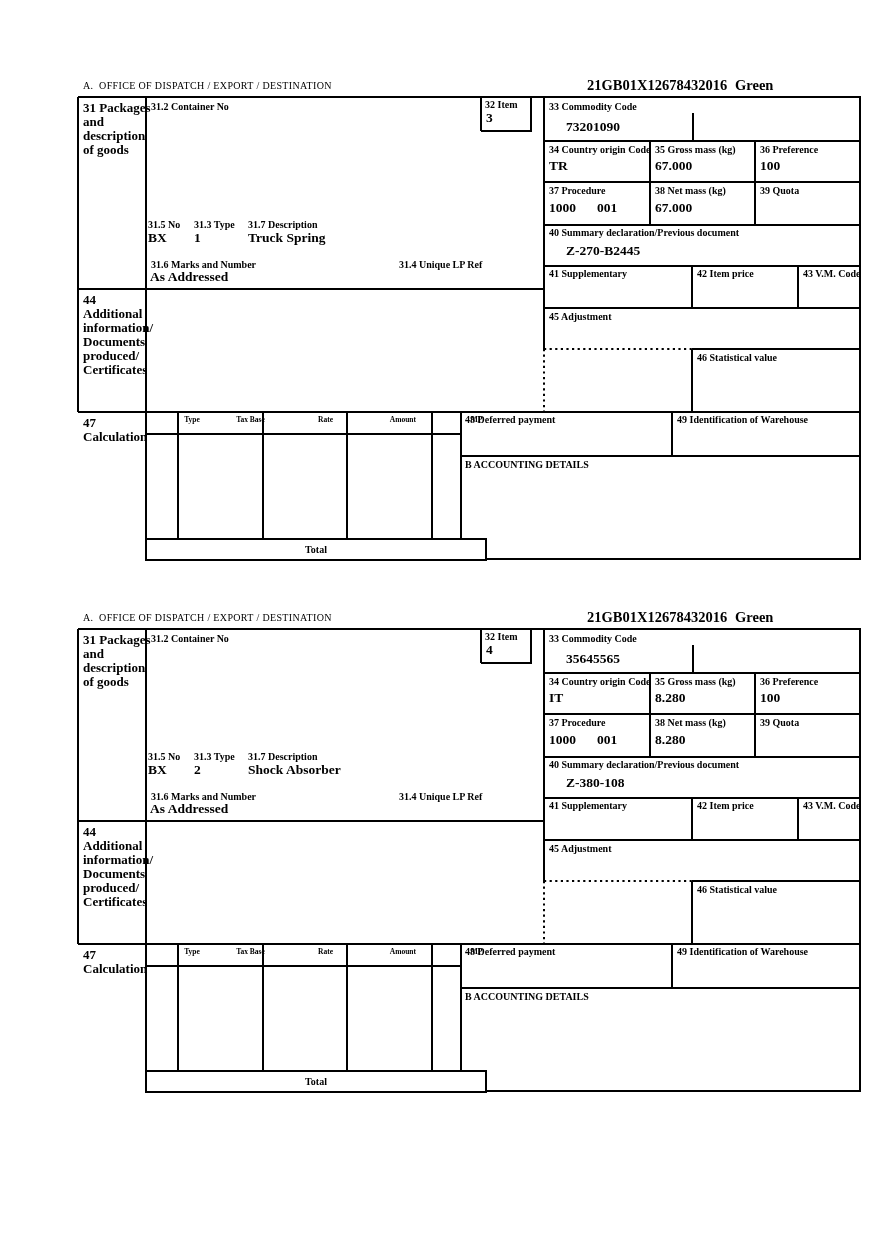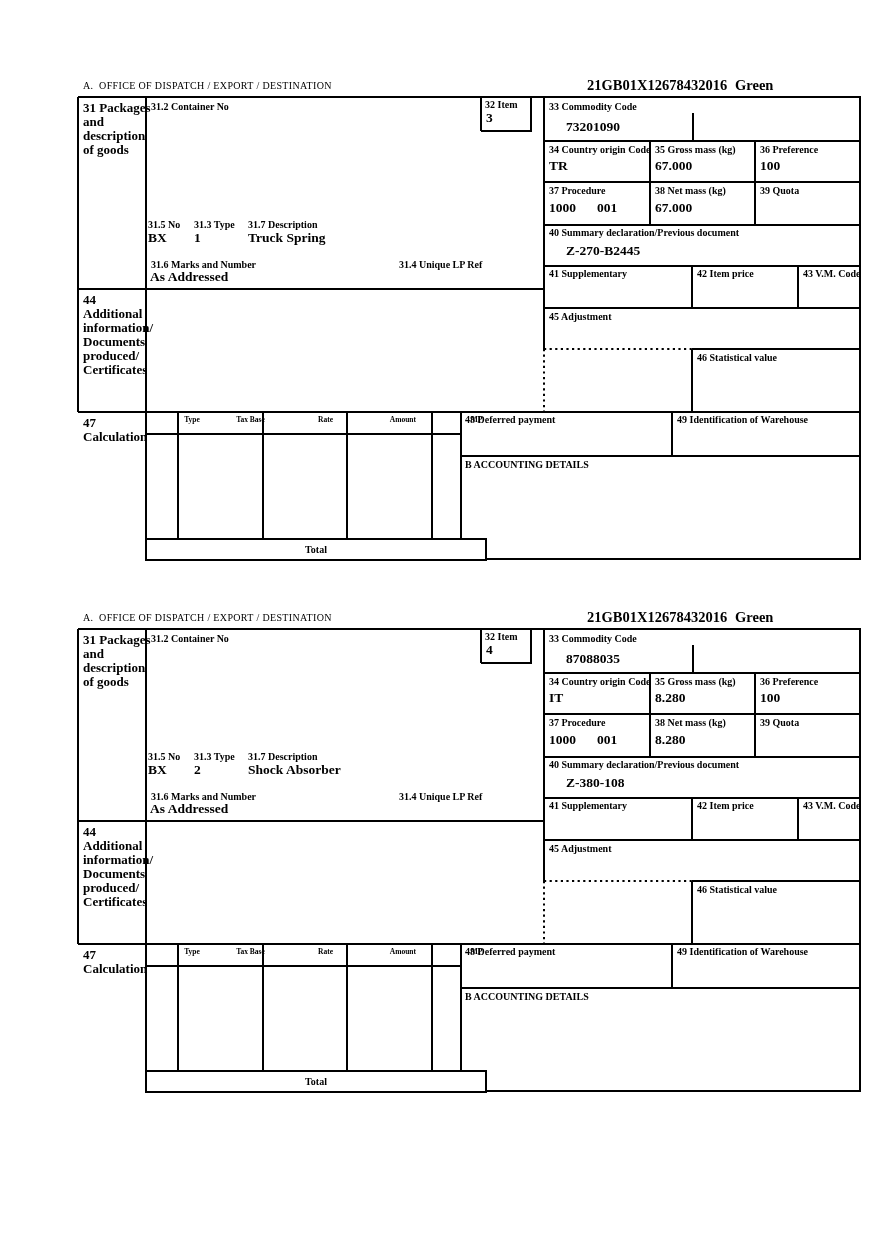--- a/index.html
+++ b/index.html
@@ -204,21 +204,21 @@
 Documents
 produced/
 Certificates</div>
     <div class="side" style="left:83px;top:341px;">47
 Calculation</div>
 
     <div class="lbl" style="left:485px;top:25px;">32 Item</div>
     <div class="val" style="left:486px;top:35px;">4</div>
 
     <div class="lbl" style="left:549px;top:27px;">33 Commodity Code</div>
-    <div class="val" style="left:566px;top:44px;">87088035</div>
+    <div class="val" style="left:566px;top:44px;">35645565</div>
 
     <div class="lbl" style="left:549px;top:70px;">34 Country origin Code</div>
     <div class="val" style="left:549px;top:83px;">IT</div>
     <div class="lbl" style="left:655px;top:70px;">35 Gross mass (kg)</div>
     <div class="val" style="left:655px;top:83px;">8.280</div>
     <div class="lbl" style="left:760px;top:70px;">36 Preference</div>
     <div class="val" style="left:760px;top:83px;">100</div>
 
     <div class="lbl" style="left:549px;top:111px;">37 Procedure</div>
     <div class="val" style="left:549px;top:125px;">1000</div>

